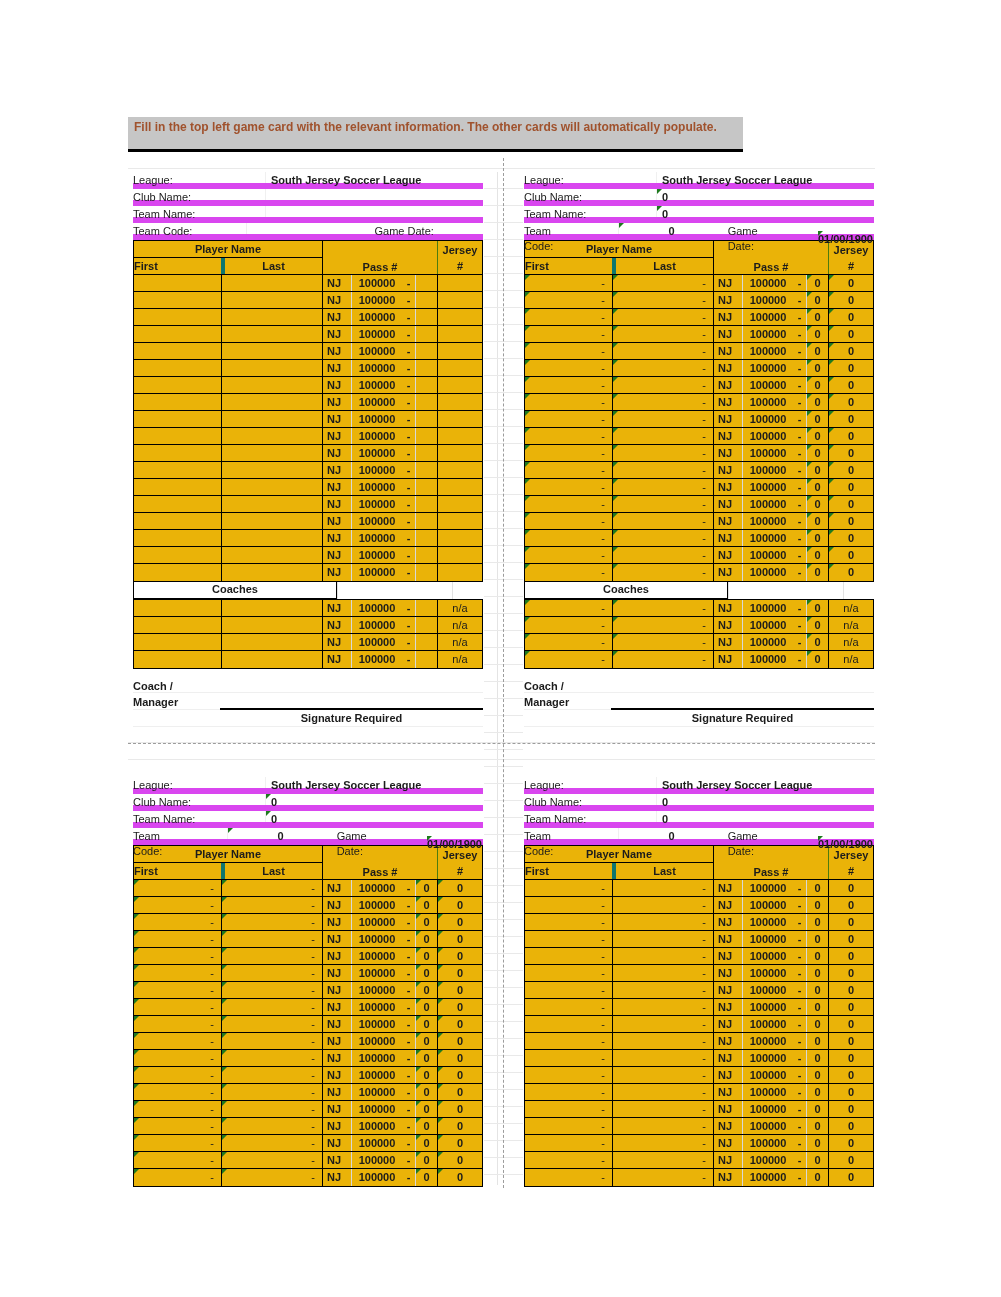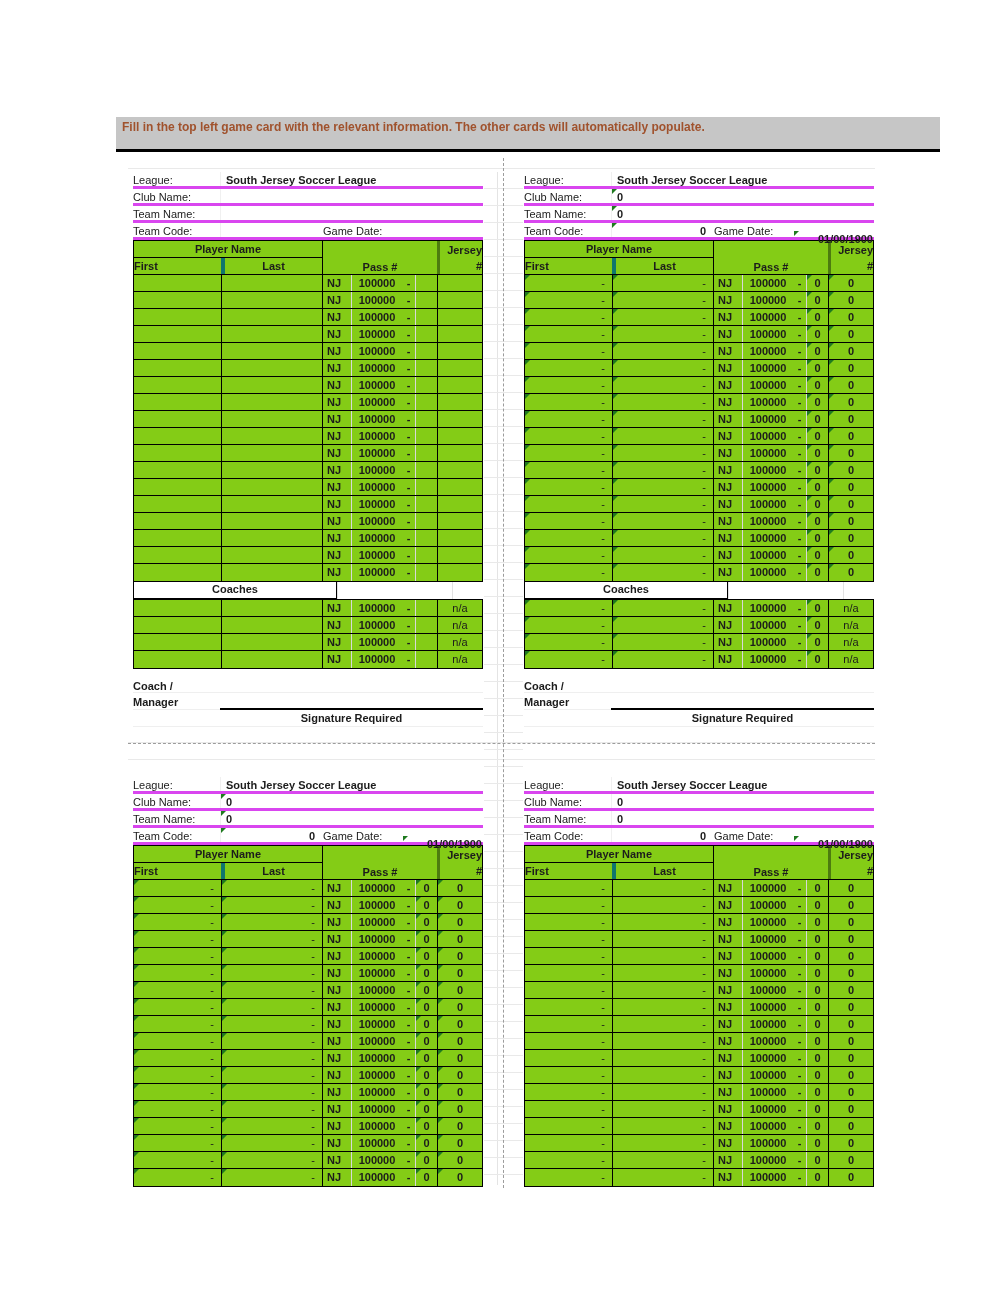--- a/index.html
+++ b/index.html
@@ -1,47 +1,47 @@
 <!DOCTYPE html>
 <html style="--banner-bg: #c6c6c6; --banner-text: #a0522d; --flag-green: #1f7a1f;"><head>
 <meta charset="utf-8">
 <style>
   html,body{margin:0;padding:0;background:#fff;}
   body{width:1001px;height:1297px;position:relative;font-family:"Liberation Sans",sans-serif;font-size:11px;color:#1c1c1c;overflow:hidden;}
 
-  .banner{position:absolute;left:116px;top:117px;width:824px;height:35px;background:var(--banner-bg,#c6c6c6);
+  .banner{position:absolute;left:128px;top:117px;width:615px;height:35px;background:var(--banner-bg,#c6c6c6);
     color:var(--banner-text,#a0522d);font-weight:bold;font-size:12px;line-height:16px;
     padding:2px 0 0 6px;border-bottom:3px solid #000;box-sizing:border-box;}
 
   .gap{position:absolute;background-image:repeating-linear-gradient(to bottom,transparent 0,transparent 16px,#e9e9e9 16px,#e9e9e9 17px);}
   .gap.vline{background-image:repeating-linear-gradient(to bottom,transparent 0,transparent 16px,#e9e9e9 16px,#e9e9e9 17px),
     repeating-linear-gradient(to right,transparent 0,transparent 13px,#e4e4e4 13px,#e4e4e4 14px,transparent 14px,transparent 600px);}
   .vbreak{position:absolute;left:503px;top:158px;height:1030px;width:0;border-left:1px dashed #9c9c9c;}
   .hbreak{position:absolute;left:128px;top:743px;width:747px;height:0;border-top:1px dashed #9c9c9c;}
 
   .card{position:absolute;width:350px;}
 
   
-  .irow{display:flex;height:17px;line-height:15px;border-bottom:3px solid #d946ef;box-sizing:border-box;}
+  .irow{display:flex;height:17px;line-height:15px;border-bottom:6px solid #d946ef;box-sizing:border-box;gap:45px;}
   .ilbl{width:87px;box-sizing:border-box;padding-top:1px;}
   .ival{flex:1;font-weight:bold;position:relative;padding:1px 2px 0 5px;box-sizing:border-box;border-left:1px solid #f0f0f0;}
   .icodeval{width:101px;font-weight:bold;text-align:right;position:relative;padding:1px 6px 0 5px;box-sizing:border-box;border-left:1px solid #f0f0f0;}
   .idlbl{width:82px;box-sizing:border-box;padding:1px 0 0 2px;}
   .idval{flex:1;font-weight:bold;text-align:right;position:relative;padding:1px 1px 12px 0;box-sizing:border-box;margin-top:8px;}
 
   
-  .tbl{border:1.5px solid #000;box-sizing:border-box;background:#84cc16;}
+  .tbl{border:1.5px solid #000;box-sizing:border-box;background:#eab308;}
   .hdr{display:flex;height:34px;border-bottom:1px solid #000;box-sizing:border-box;}
   .hleft{width:188px;}
   .hpn{height:17px;border-bottom:1px solid #000;text-align:center;font-weight:bold;line-height:16px;box-sizing:border-box;}
   .hfl{display:flex;height:16px;}
   .hf{width:87px;text-align:left;font-weight:bold;line-height:16px;}
   .hl{flex:1;border-left:4px solid #0f766e;text-align:center;font-weight:bold;line-height:16px;box-sizing:border-box;}
   .hpass{width:115px;border-left:1px solid #000;display:flex;align-items:flex-end;justify-content:center;font-weight:bold;box-sizing:border-box;padding-bottom:1px;}
-  .hjer{flex:1;border-left:3px solid #4d7c0f;text-align:right;font-weight:bold;line-height:16px;box-sizing:border-box;padding-top:1px;}
+  .hjer{flex:1;border-left:1px solid #4d7c0f;text-align:center;font-weight:bold;line-height:16px;box-sizing:border-box;padding-top:1px;}
 
   .frow{display:flex;height:17px;line-height:15px;box-sizing:border-box;border-bottom:1px solid #000;}
   .tbl .frow:last-child{border-bottom:none;}
   .cf{width:87px;text-align:right;padding:1px 7px 0 0;position:relative;box-sizing:border-box;}
   .cl{width:101px;border-left:1px solid #000;text-align:right;padding:1px 7px 0 0;position:relative;box-sizing:border-box;}
   .cp{width:115px;border-left:1px solid #000;display:flex;box-sizing:border-box;}
   .cj{flex:1;border-left:1px solid #000;text-align:center;font-weight:bold;position:relative;box-sizing:border-box;padding-top:1px;}
   .cj.na{font-weight:normal;}
   .snj{width:28px;padding:1px 0 0 4px;font-weight:bold;box-sizing:border-box;}
   .snum{width:51px;text-align:center;font-weight:bold;border-left:1px solid #d8d8d8;box-sizing:border-box;padding-top:1px;}

